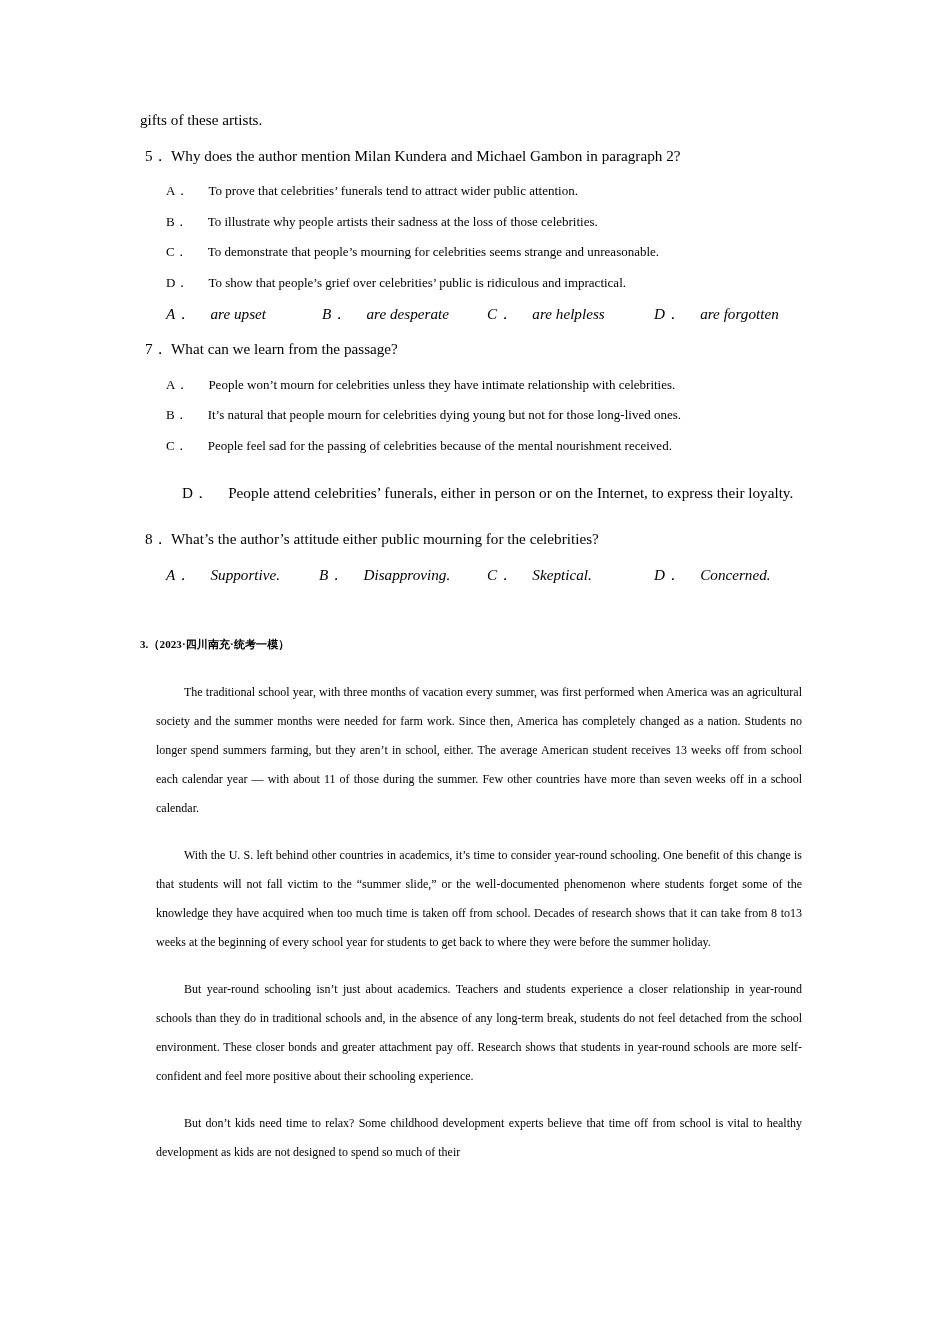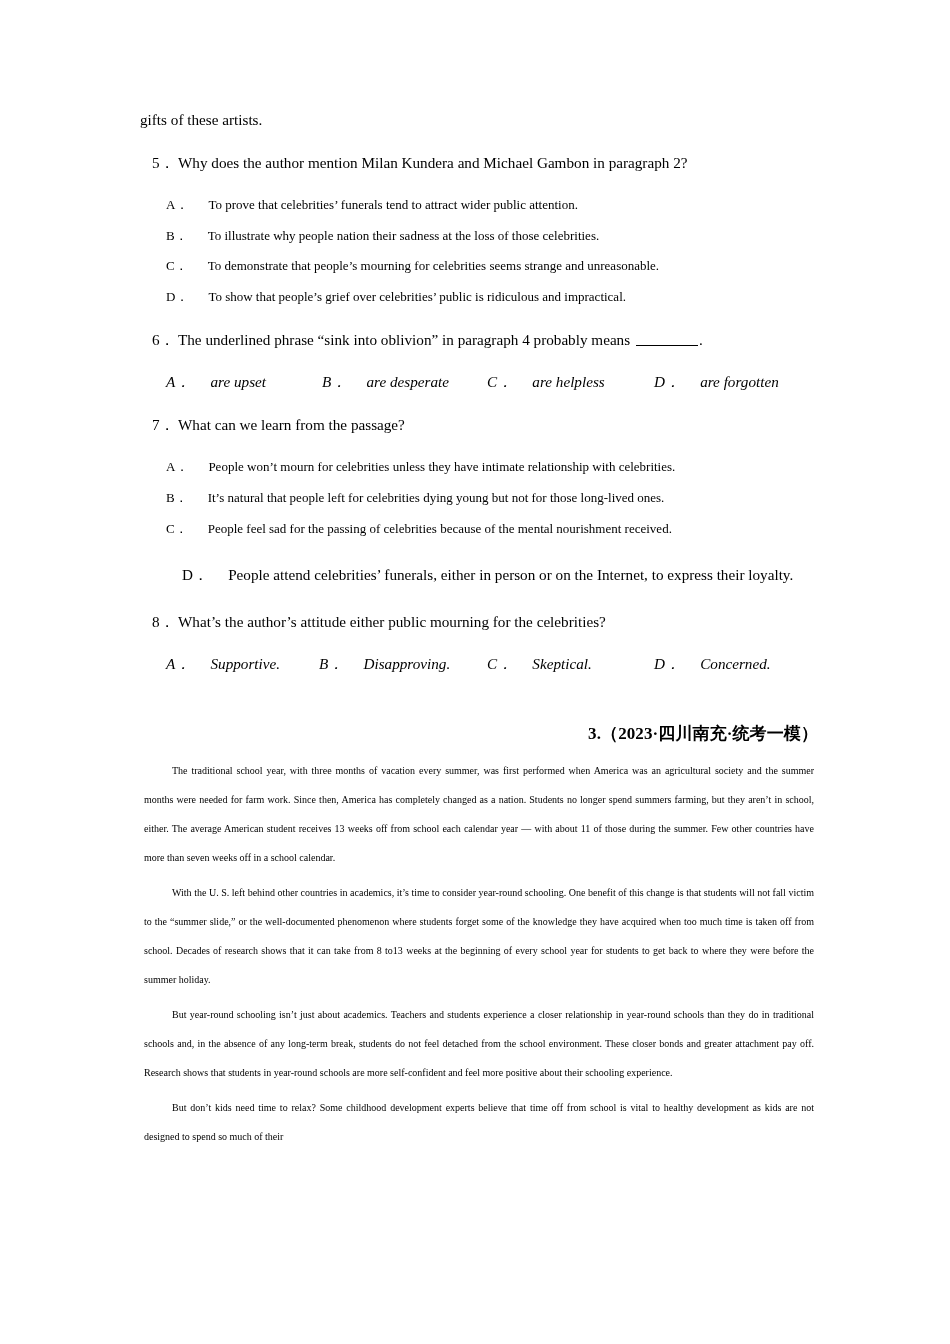--- a/index.html
+++ b/index.html
@@ -23,21 +23,21 @@
     padding: 105px 132px 0 140px;
   }
   .content {
     width: 678px;
   }
 
   
   .qline {
     font-size: 15.2px;
     line-height: 30.6px;
-    margin: 12px;
+    margin: 5px;
     white-space: nowrap;
   }
   .runline {
     font-size: 15.2px;
     line-height: 30.6px;
     margin: 0;
   }
   .q-num {
     display: inline-block;
     width: 26px;
@@ -77,61 +77,59 @@
   .blankline {
     display: inline-block;
     border-bottom: 1px solid #000;
     width: 62px;
     height: 0.72em;
     margin: 0 1px -1px 2px;
   }
 
   
   .sec-head {
-    font-size: 17px;
+    font-size: 11px;
     font-weight: bold;
     line-height: 26px;
     margin: 0;
     padding-top: 41px;
     letter-spacing: 0.1px;
-    text-align: right;
   }
 
   
   .para {
-    font-size: 10px;
+    font-size: 12px;
     line-height: 29px;
-    margin: 4px;
+    margin: 16px;
     text-align: justify;
     text-justify: inter-word;
     text-indent: 28px;
     padding-top: 2px;
   }
   .para.first { padding-top: 5px; }
 </style>
 </head>
 <body>
 
 <div class="page">
   <div class="content">
 
     <p class="runline">gifts of these artists.</p>
 
     <p class="qline"><span class="q-num">5．</span><span>Why does the author mention Milan Kundera and Michael Gambon in paragraph 2?</span></p>
     <p class="opt"><span class="opt-letter">A．</span><span class="gap1"></span><span>To prove that celebrities’ funerals tend to attract wider public attention.</span></p>
-    <p class="opt"><span class="opt-letter">B．</span><span class="gap1"></span><span>To illustrate why people nation their sadness at the loss of those celebrities.</span></p>
+    <p class="opt"><span class="opt-letter">B．</span><span class="gap1"></span><span>To illustrate why people artists their sadness at the loss of those celebrities.</span></p>
     <p class="opt"><span class="opt-letter">C．</span><span class="gap1"></span><span>To demonstrate that people’s mourning for celebrities seems strange and unreasonable.</span></p>
     <p class="opt"><span class="opt-letter">D．</span><span class="gap1"></span><span>To show that people’s grief over celebrities’ public is ridiculous and impractical.</span></p>
 
-    <p class="qline"><span class="q-num">6．</span><span>The underlined phrase “sink into oblivion” in paragraph 4 probably means </span><span class="blankline"></span><span>.</span></p>
     <p class="optrow"><span class="cell" style="width:156px"><span>A．</span><span class="gap1"></span><span>are upset</span></span><span class="cell" style="width:165px"><span>B．</span><span class="gap1"></span><span>are desperate</span></span><span class="cell" style="width:167px"><span>C．</span><span class="gap1"></span><span>are helpless</span></span><span class="cell"><span>D．</span><span class="gap1"></span><span>are forgotten</span></span></p>
 
     <p class="qline"><span class="q-num">7．</span><span>What can we learn from the passage?</span></p>
     <p class="opt"><span class="opt-letter">A．</span><span class="gap1"></span><span>People won’t mourn for celebrities unless they have intimate relationship with celebrities.</span></p>
-    <p class="opt"><span class="opt-letter">B．</span><span class="gap1"></span><span>It’s natural that people left for celebrities dying young but not for those long-lived ones.</span></p>
+    <p class="opt"><span class="opt-letter">B．</span><span class="gap1"></span><span>It’s natural that people mourn for celebrities dying young but not for those long-lived ones.</span></p>
     <p class="opt"><span class="opt-letter">C．</span><span class="gap1"></span><span>People feel sad for the passing of celebrities because of the mental nourishment received.</span></p>
     <p class="opt-wrap"><span class="opt-letter">D．</span><span class="gap1"></span><span>People attend celebrities’ funerals, either in person or on the Internet, to express their loyalty.</span></p>
 
     <p class="qline"><span class="q-num">8．</span><span>What’s the author’s attitude either public mourning for the celebrities?</span></p>
     <p class="optrow"><span class="cell" style="width:153px"><span>A．</span><span class="gap1"></span><span>Supportive.</span></span><span class="cell" style="width:168px"><span>B．</span><span class="gap1"></span><span>Disapproving.</span></span><span class="cell" style="width:167px"><span>C．</span><span class="gap1"></span><span>Skeptical.</span></span><span class="cell"><span>D．</span><span class="gap1"></span><span>Concerned.</span></span></p>
 
     <p class="sec-head">3.（2023·四川南充·统考一模）</p>
 
     <p class="para first">The traditional school year, with three months of vacation every summer, was first performed when America was an agricultural society and the summer months were needed for farm work. Since then, America has completely changed as a nation. Students no longer spend summers farming, but they aren’t in school, either. The average American student receives 13 weeks off from school each calendar year — with about 11 of those during the summer. Few other countries have more than seven weeks off in a school calendar.</p>
     <p class="para">With the U. S. left behind other countries in academics, it’s time to consider year-round schooling. One benefit of this change is that students will not fall victim to the “summer slide,” or the well-documented phenomenon where students forget some of the knowledge they have acquired when too much time is taken off from school. Decades of research shows that it can take from 8 to13 weeks at the beginning of every school year for students to get back to where they were before the summer holiday.</p>

